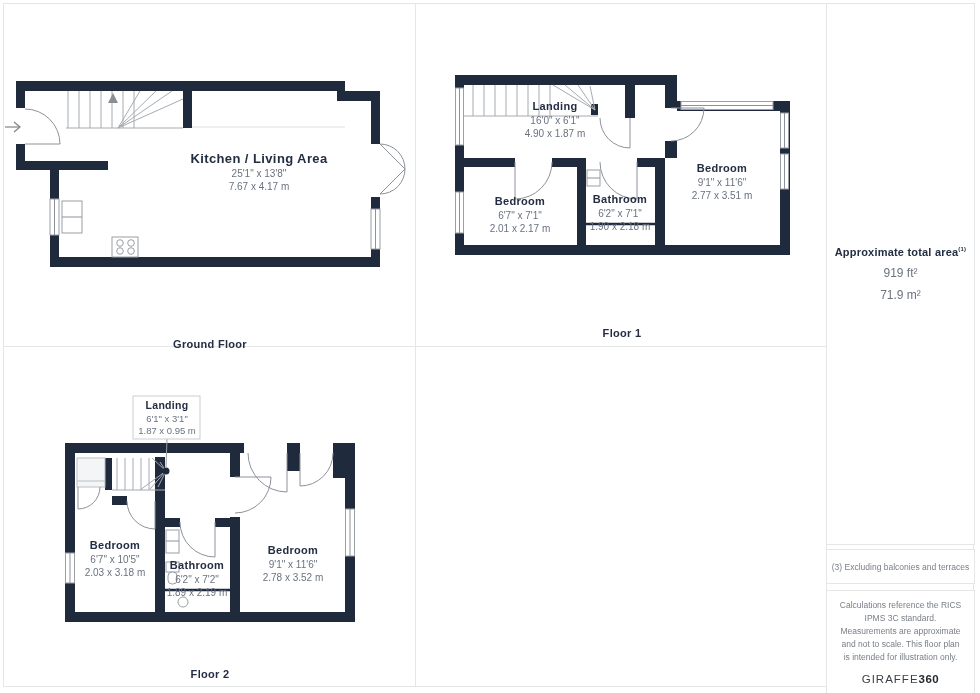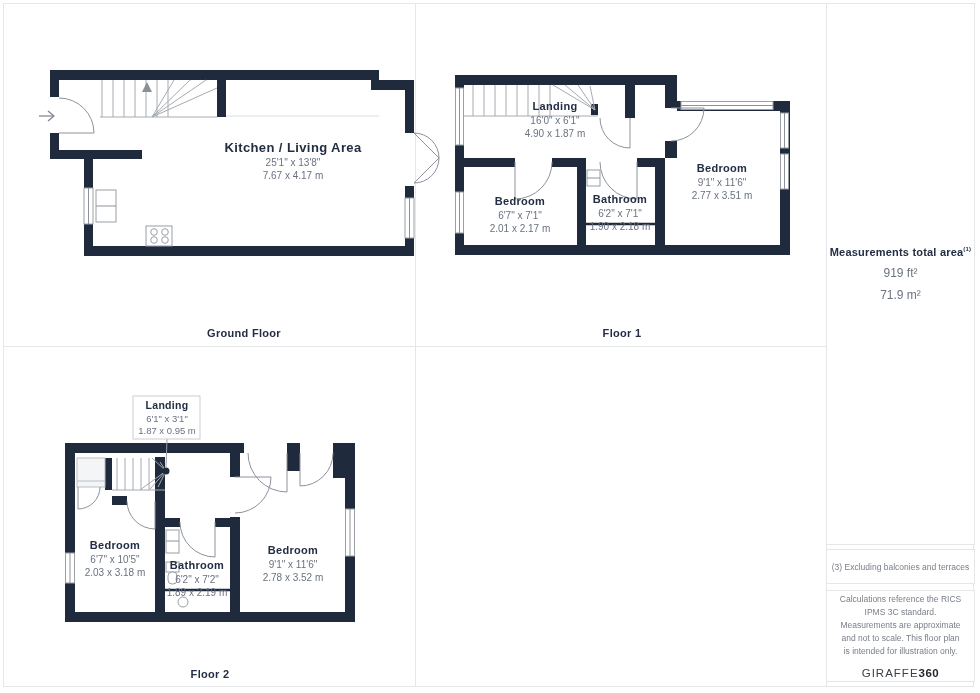--- a/index.html
+++ b/index.html
@@ -26,35 +26,35 @@
   
   .sidebox{position:absolute;left:826px;width:149px;background:#fff;
            border:1px solid #e5e6e8;box-sizing:border-box;}
   .area-box{top:3px;height:542px;display:flex;flex-direction:column;
             align-items:center;justify-content:center;text-align:center;}
   .area-title{font-size:11px;font-weight:700;color:#232e42;letter-spacing:.2px;}
   .area-title sup{font-size:6px;}
   .area-val{font-size:12px;color:#6a7280;margin-top:8px;}
   .note-box{top:549px;height:35px;display:flex;align-items:center;justify-content:center;
             font-size:8.5px;color:#787e87;text-align:center;}
-  .legal-box{top:590px;height:92px;display:flex;flex-direction:column;align-items:center;
+  .legal-box{top:590px;height:104px;display:flex;flex-direction:column;align-items:center;
              justify-content:center;padding:0 12px;text-align:center;}
   .legal-text{font-size:8.5px;line-height:13px;color:#787e87;}
   .brand{margin-top:9px;font-size:11.5px;color:#3c4046;letter-spacing:1px;}
   .brand b{color:#24282e;letter-spacing:.5px;}
 </style>
 </head>
 <body>
 
 <div class="frame"></div>
 <div class="vline" style="left:415px;"></div>
 <div class="vline" style="left:826px;"></div>
 <div class="hline" style="top:346px;width:823px;"></div>
 
-<div class="cell" style="left:0;top:0;margin-left:34px;">
+<div class="cell" style="left:0;top:11px;">
 <svg width="415" height="346" viewBox="0 0 415 346">
   <g>
     <rect class="wall" x="16" y="70" width="329" height="10"></rect>
     <rect class="wall" x="337" y="80" width="43" height="10"></rect>
     <rect class="wall" x="371" y="90" width="9" height="43"></rect>
     <rect class="wall" x="371" y="186" width="9" height="70"></rect>
     <rect class="wall" x="50" y="246" width="330" height="10"></rect>
     <rect class="wall" x="16" y="70" width="9" height="27"></rect>
     <rect class="wall" x="16" y="133" width="9" height="26"></rect>
     <rect class="wall" x="16" y="150" width="92" height="9"></rect>
@@ -289,21 +289,21 @@
     <text class="room-name" x="293" y="208">Bedroom</text>
     <text class="room-dim" x="293" y="222">9'1" x 11'6"</text>
     <text class="room-dim" x="293" y="235">2.78 x 3.52 m</text>
   </g>
   <text class="floor-label" x="210" y="332">Floor 2</text>
 </svg>
 </div>
 
 <div class="sidebox area-box">
   <div class="area-title">
-    <span>Measurements total area</span><sup>(1)</sup>
+    <span>Approximate total area</span><sup>(1)</sup>
   </div>
   <div class="area-val">919 ft²</div>
   <div class="area-val">71.9 m²</div>
 </div>
 
 <div class="sidebox note-box">
   <span>(3) Excluding balconies and terraces</span>
 </div>
 
 <div class="sidebox legal-box">

